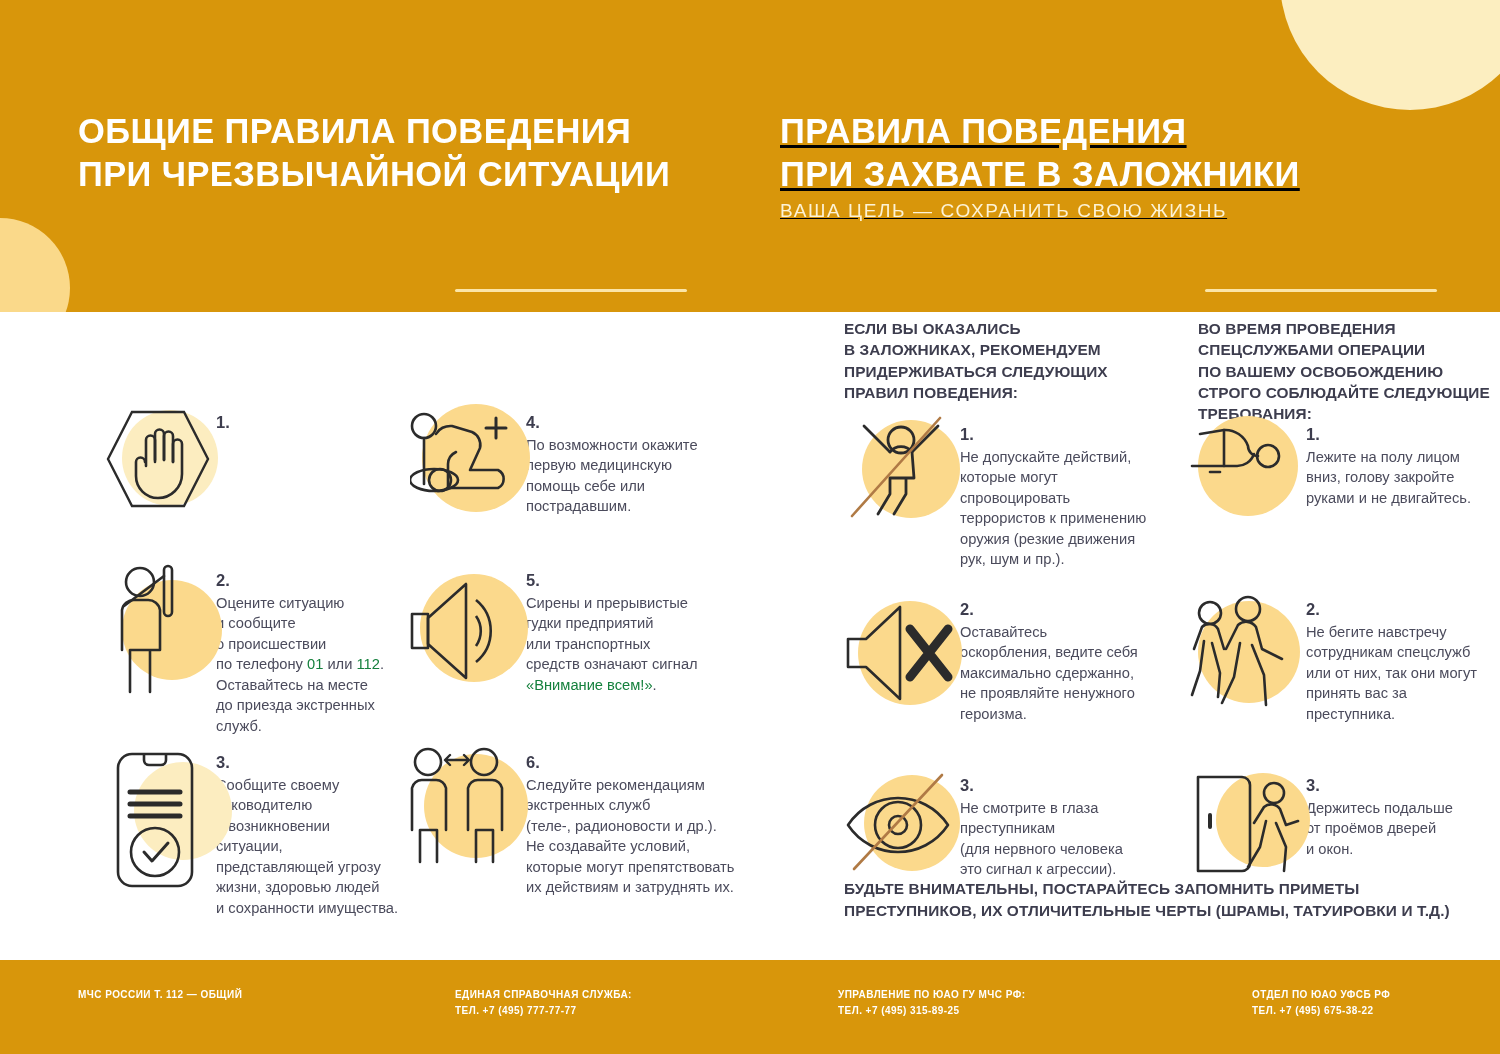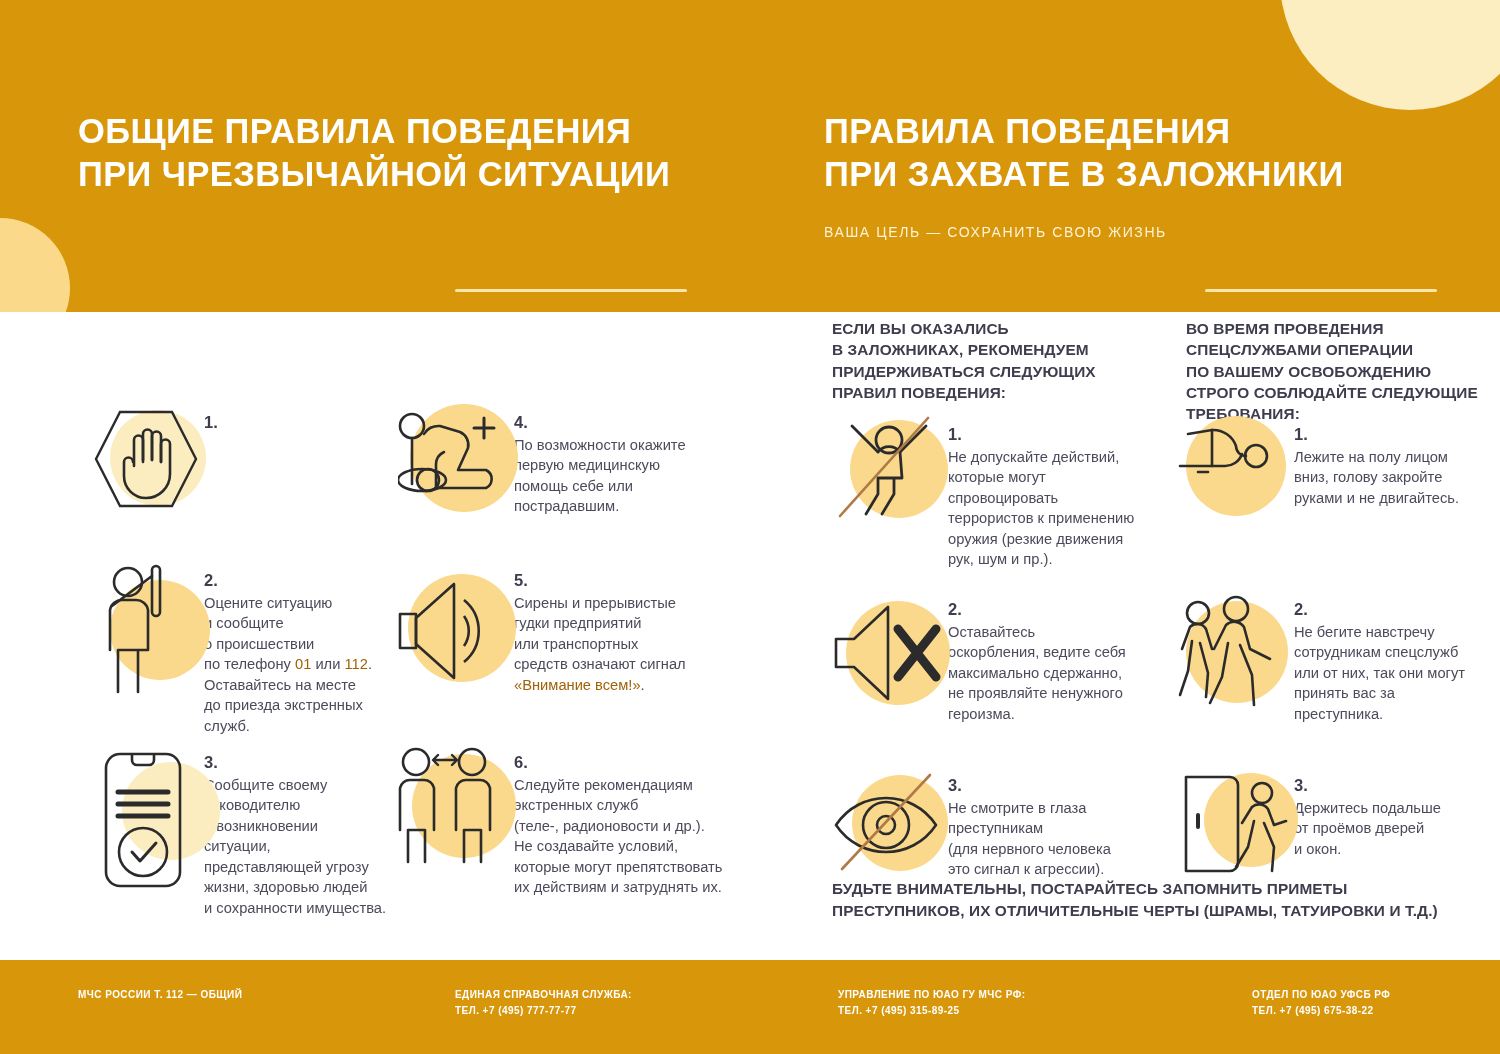--- a/index.html
+++ b/index.html
@@ -19,34 +19,34 @@
   .deco-circle-tr{
     position:absolute;right:-40px;top:-150px;width:260px;height:260px;
     border-radius:50%;background:#fceec0;
   }
   .deco-circle-l{
     position:absolute;left:-70px;top:218px;width:140px;height:140px;
     border-radius:50%;background:#fad98a;
   }
   .head-col{position:absolute;top:110px;}
   .head-col.left{left:78px;width:710px;}
-  .head-col.right{left:824px;width:640px;}
+  .head-col.right{left:780px;width:640px;text-decoration:underline;}
   .head-title{
     color:#ffffff;font-weight:bold;font-size:34.5px;line-height:1.25;
     letter-spacing:0.4px;white-space:pre-line;margin:0;
   }
   .head-sub{
-    color:#fdf3d6;font-size:14px;letter-spacing:1.6px;margin-top:28px;
+    color:#fdf3d6;font-size:19px;letter-spacing:1.6px;margin-top:4px;
   }
   .hr-line{position:absolute;height:3px;background:#fbe5a8;border-radius:2px;}
   .hr-left{left:455px;top:289px;width:232px;}
   .hr-right{left:1205px;top:289px;width:232px;}
 
   
-  .body-area{position:absolute;left:0;top:312px;width:1269px;height:648px;background:#fff;}
+  .body-area{position:absolute;left:12px;top:312px;width:1269px;height:648px;background:#fff;}
 
   .col{position:absolute;}
   .col-1{left:88px;top:88px;width:300px;}
   .col-2{left:398px;top:88px;width:350px;}
   .col-3{left:832px;top:100px;width:340px;}
   .col-4{left:1178px;top:100px;width:310px;}
 
   .sec-head{
     position:absolute;color:#3d3d4e;font-weight:bold;font-size:15.4px;
     line-height:1.38;letter-spacing:0.1px;white-space:pre-line;
@@ -64,21 +64,21 @@
   }
   .blob.pale{background:#fcedc0;}
   .icon-svg{position:relative;z-index:2;}
   .txt{padding-top:14px;}
   .num{
     color:#3d3d4e;font-weight:bold;font-size:16.5px;margin-bottom:4px;line-height:1;
   }
   .desc{
     color:#4b4b5c;font-size:14.7px;line-height:1.40;white-space:pre-line;
   }
-  .hl{color:#a16207;margin-top:28px;}
+  .hl{color:#15803d;margin-top:28px;}
 
   .note{
     position:absolute;left:832px;top:566px;width:660px;
     color:#3d3d4e;font-weight:bold;font-size:15.4px;line-height:1.45;
     white-space:pre-line;letter-spacing:0.1px;
   }
 
   
   .footer{
     position:absolute;left:0;top:960px;width:1500px;height:94px;background:#d8960b;

